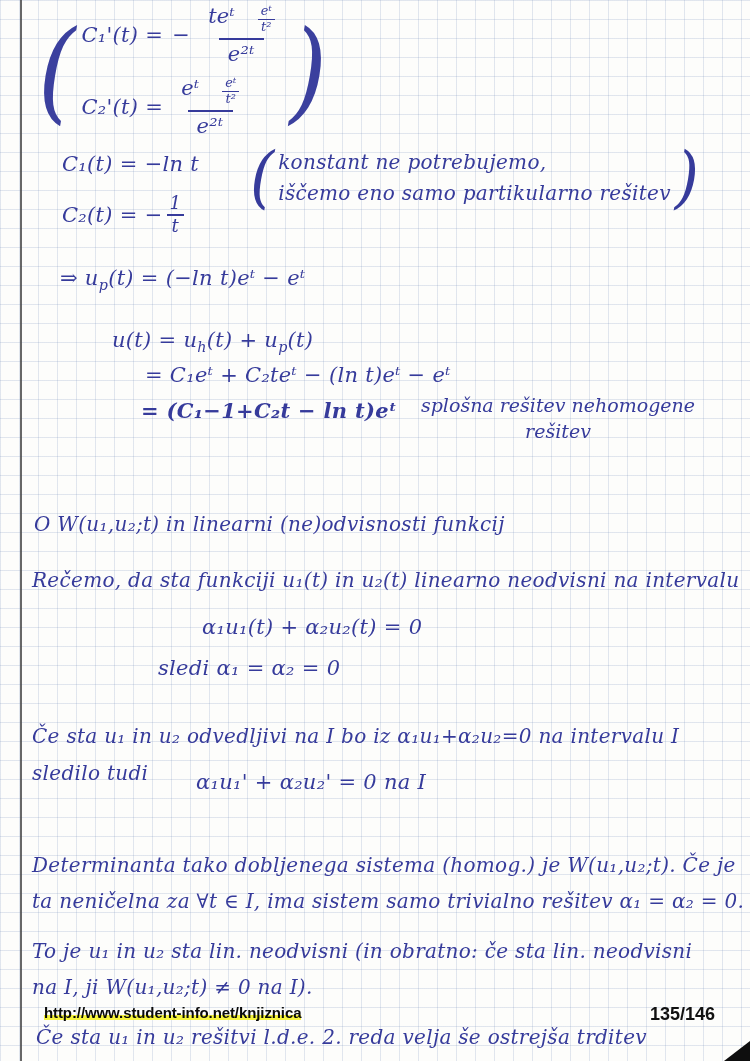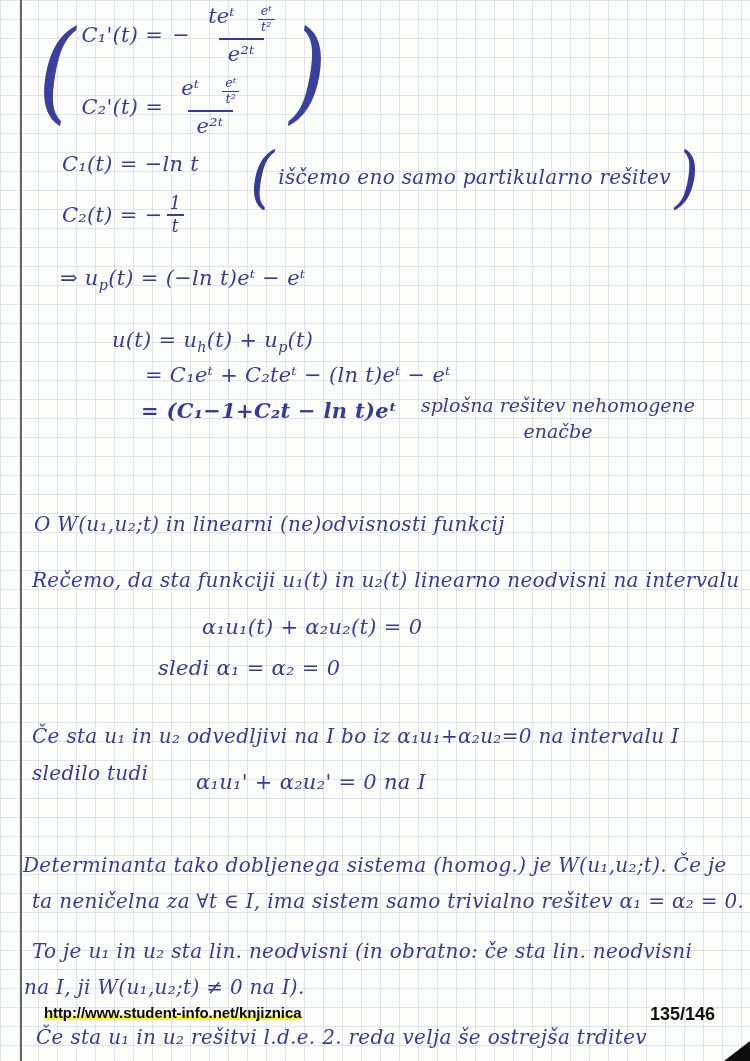--- a/index.html
+++ b/index.html
@@ -103,57 +103,58 @@
     <span class="hw fs21">C₂(t) = −</span>
     <span class="sfrac">
       <span>1</span>
       <span class="d">t</span>
     </span>
   </div>
 
   <div class="abs note" style="left:250px;top:146px;">
     <span class="paren-md">(</span>
     <div class="note-col">
+      <span class="hw">konstant ne potrebujemo,</span>
       <span class="hw">iščemo eno samo partikularno rešitev</span>
     </div>
     <span class="paren-md">)</span>
   </div>
 
   <div class="abs hw fs21" style="left:60px;top:266px;">
     <span>⇒ u</span><sub>p</sub><span>(t) = (−ln t)eᵗ − eᵗ</span>
   </div>
 
   <div class="abs hw fs21" style="left:145px;top:363px;">= C₁eᵗ + C₂teᵗ − (ln t)eᵗ − eᵗ</div>
   <div class="abs hw fs21" style="left:112px;top:328px;">
     <span>u(t) = u</span><sub>h</sub><span>(t) + u</span><sub>p</sub><span>(t)</span>
   </div>
   <div class="abs hw fs21" style="left:141px;top:398px;font-weight:bold;">= (C₁−1+C₂t − ln t)eᵗ</div>
 
   <div class="abs annot" style="left:408px;top:392px;">
     <span>splošna rešitev nehomogene</span><br>
-    <span>enačbe</span>
+    <span>rešitev</span>
   </div>
 
   <div class="abs hw fs20" style="left:34px;top:484px;">O W(u₁,u₂;t) in linearni (ne)odvisnosti funkcij</div>
 
   <div class="abs hw fs20" style="left:32px;top:540px;">Rečemo, da sta funkciji u₁(t) in u₂(t) linearno neodvisni na intervalu</div>
 
   <div class="abs hw fs21" style="left:202px;top:615px;">α₁u₁(t) + α₂u₂(t) = 0</div>
   <div class="abs hw fs21" style="left:158px;top:656px;">sledi   α₁ = α₂ = 0</div>
 
   <div class="abs hw fs20" style="left:32px;top:696px;">Če sta u₁ in u₂ odvedljivi na I bo iz α₁u₁+α₂u₂=0 na intervalu I</div>
   <div class="abs hw fs20" style="left:32px;top:733px;">sledilo tudi</div>
 
   <div class="abs hw fs21" style="left:196px;top:770px;">α₁u₁' + α₂u₂' = 0   na I</div>
 
-  <div class="abs hw fs20" style="left:23px;top:825px;">Determinanta tako dobljenega sistema (homog.) je W(u₁,u₂;t). Če je</div>
+  <div class="abs hw fs20" style="left:32px;top:825px;">Determinanta tako dobljenega sistema (homog.) je W(u₁,u₂;t). Če je</div>
   <div class="abs hw fs20" style="left:32px;top:861px;">ta neničelna za ∀t ∈ I, ima sistem samo trivialno rešitev α₁ = α₂ = 0.</div>
 
   <div class="abs hw fs20" style="left:32px;top:911px;">To je u₁ in u₂ sta lin. neodvisni (in obratno: če sta lin. neodvisni</div>
-  <div class="abs hw fs20" style="left:24px;top:947px;">na I, ji W(u₁,u₂;t) ≠ 0 na I).</div>
+  <div class="abs hw fs20" style="left:32px;top:947px;">na I, ji W(u₁,u₂;t) ≠ 0 na I).</div>
 
   <div class="abs hw fs20" style="left:36px;top:997px;">Če sta u₁ in u₂ rešitvi l.d.e. 2. reda velja še ostrejša trditev</div>
   <div class="abs wm" style="left:44px;top:1004px;text-align:center;">http://www.student-info.net/knjiznica</div>
   <div class="abs pagenum" style="left:650px;top:1004px;">135/146</div>
 
   <div class="abs corner-tri"></div>
 
 </div>
 
 </body></html>

